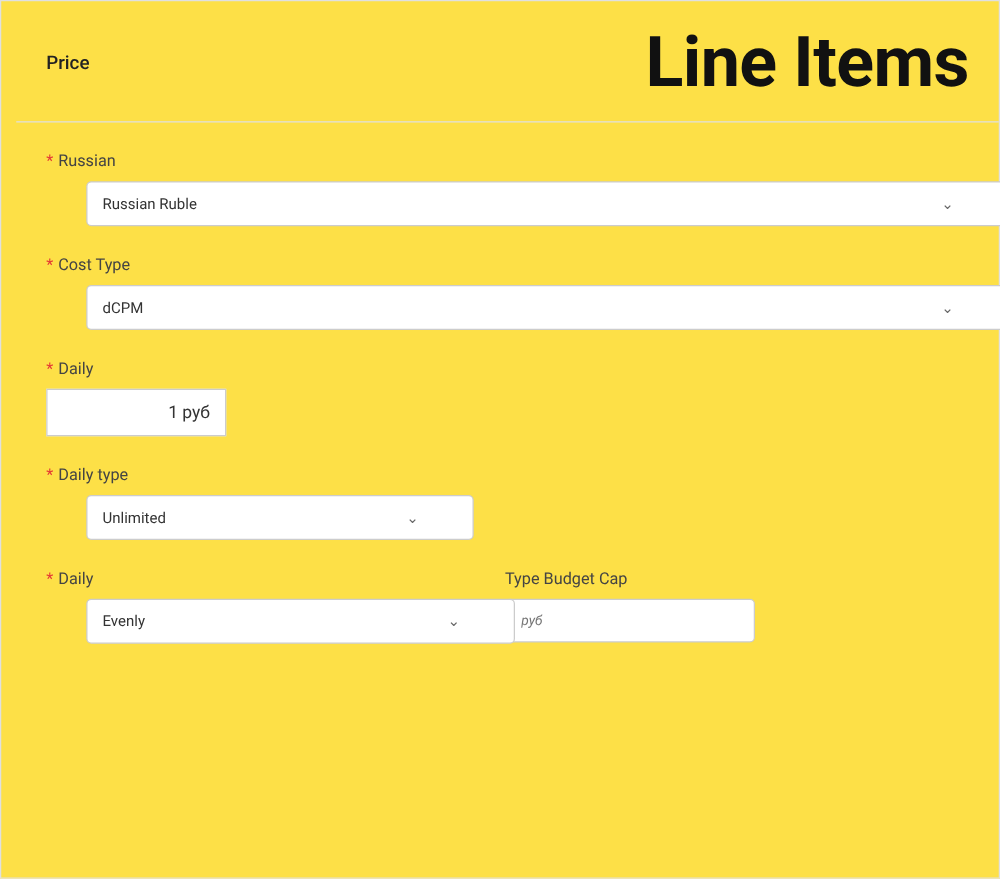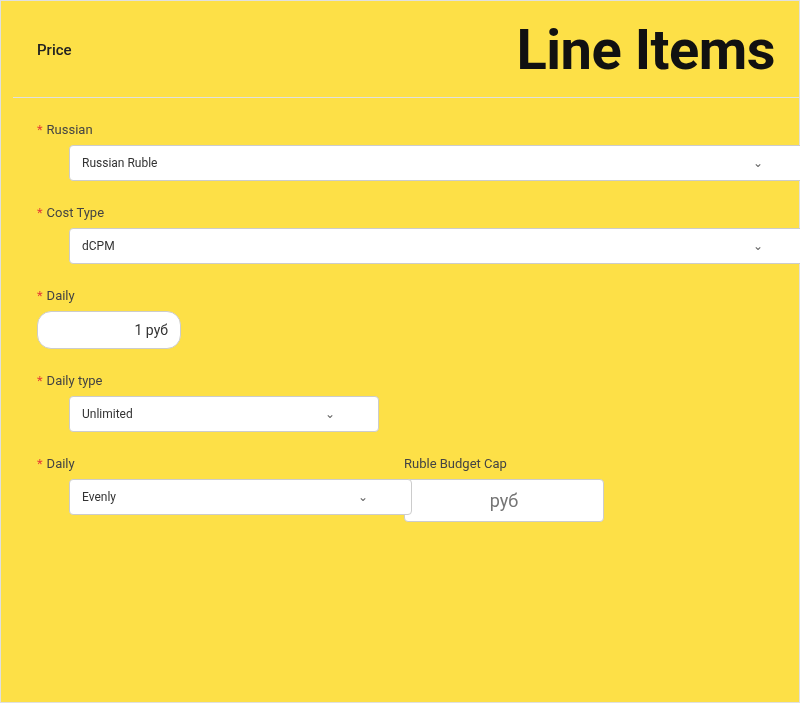--- a/index.html
+++ b/index.html
@@ -95,21 +95,21 @@
       top: 50%;
       transform: translateY(-50%);
       pointer-events: none;
       color: #666;
       font-size: 12px;
     }
 
     .cost-input {
       padding: 10px 12px;
       border: 1px solid #ccc;
-      border-radius: 14px;
+      border-radius: 0;
       font-size: 14px;
       color: #333;
       width: 144px;
       text-align: right;
       outline: none;
     }
 
     .two-col-row {
       display: flex;
       gap: 24px;
@@ -118,25 +118,26 @@
 
     .col-half {
       flex: 1;
       max-width: 343px;
     }
 
     .daily-budget-input {
       padding: 10px 12px;
       border: 1px solid #ccc;
       border-radius: 4px;
-      font-size: 18px;
+      font-size: 11px;
       color: #333;
       width: 100%;
-      text-align: center;
+      text-align: left;
       outline: none;
+      font-style: italic;
     }
 
     .col-daily {
       flex: 1;
       max-width: 200px;
     }
   </style>
 </head>
 <body>
 
@@ -213,20 +214,20 @@
           <select class="form-select">
             <option>Evenly</option>
             <option>ASAP</option>
           </select>
           <span class="chevron-icon">⌄</span>
         </div>
       </div>
 
       <div class="col-daily">
         <div class="form-label">
-          <span>Ruble Budget Cap</span>
+          <span>Type Budget Cap</span>
         </div>
         <input class="daily-budget-input" type="text" placeholder="руб" style="">
       </div>
     </div>
 
   </div>
 </div>
 
 </body></html>

